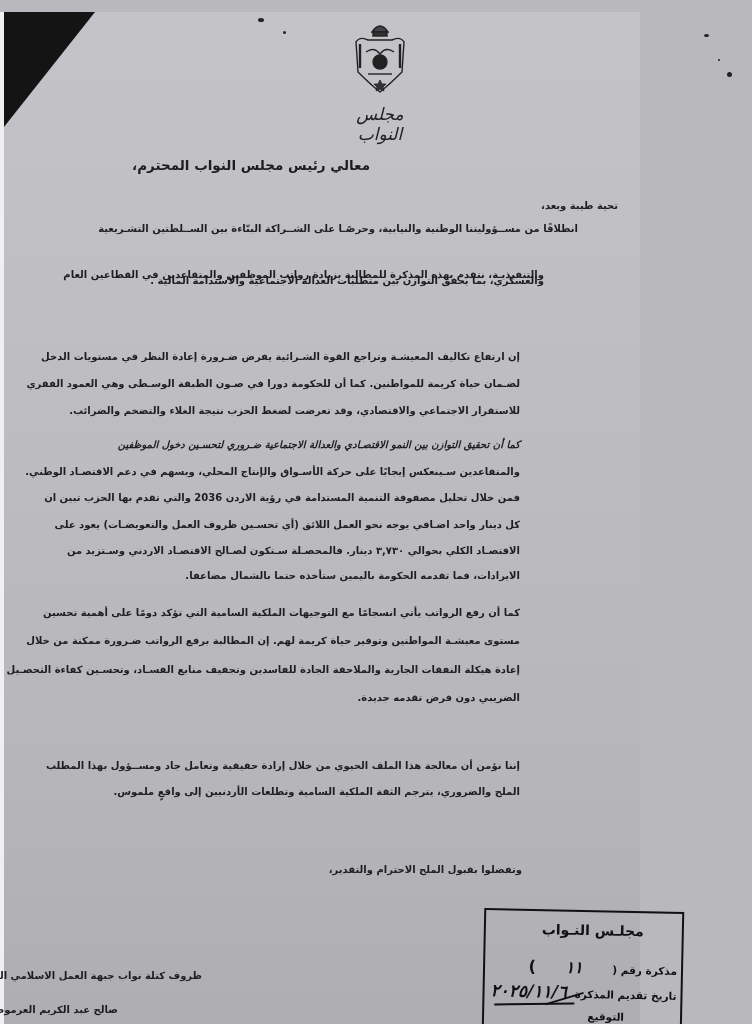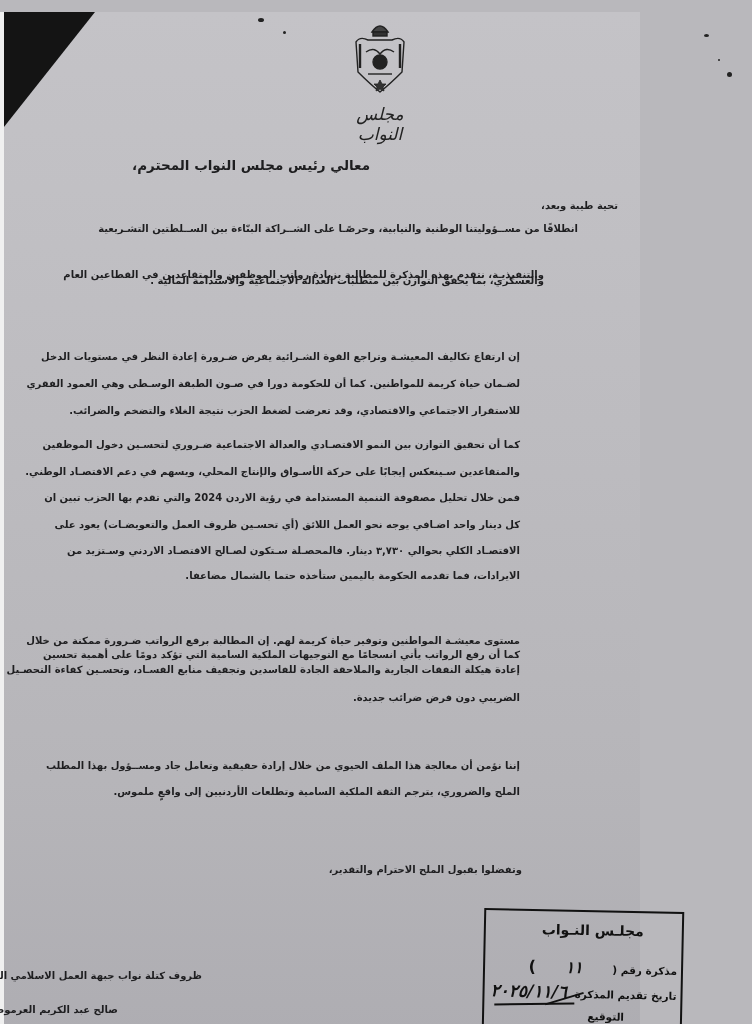--- a/index.html
+++ b/index.html
@@ -93,33 +93,33 @@
     <div class="txt" style="right:96px;top:263px;text-align:center;">والعسكري، بما يحقق التوازن بين متطلبات العدالة الاجتماعية والاستدامة المالية .</div>
   </div>
 
   <div>
     <div class="txt" style="right:120px;top:339px;">إن ارتفاع تكاليف المعيشـة وتراجع القوة الشـرائية يفرض ضـرورة إعادة النظر في مستويات الدخل</div>
     <div class="txt" style="right:120px;top:366px;">لضـمان حياة كريمة للمواطنين. كما أن للحكومة دورا في صـون الطبقة الوسـطى وهي العمود الفقري</div>
     <div class="txt" style="right:120px;top:393px;">للاستقرار الاجتماعي والاقتصادي، وقد تعرضت لضغط الحزب نتيجة الغلاء والتضخم والضرائب.</div>
   </div>
 
   <div>
-    <div class="txt" style="right:120px;top:427px;">كما أن تحقيق التوازن بين النمو الاقتصـادي والعدالة الاجتماعية ضـروري لتحسـين دخول الموظفين</div>
+    <div class="txt" style="right:120px;top:427px;font-style:italic;">كما أن تحقيق التوازن بين النمو الاقتصـادي والعدالة الاجتماعية ضـروري لتحسـين دخول الموظفين</div>
     <div class="txt" style="right:120px;top:454px;">والمتقاعدين سـينعكس إيجابًا على حركة الأسـواق والإنتاج المحلي، ويسهم في دعم الاقتصـاد الوطني.</div>
-    <div class="txt" style="right:120px;top:480px;">فمن خلال تحليل مصفوفة التنمية المستدامة   في رؤية الاردن 2024 والتي تقدم بها الحزب تبين ان</div>
+    <div class="txt" style="right:120px;top:480px;">فمن خلال تحليل مصفوفة التنمية المستدامة   في رؤية الاردن 2036 والتي تقدم بها الحزب تبين ان</div>
     <div class="txt" style="right:120px;top:507px;">كل دينار واحد اضـافي يوجه نحو العمل اللائق (أي تحسـين ظروف العمل والتعويضـات) يعود على</div>
     <div class="txt" style="right:120px;top:533px;">الاقتصـاد الكلي بحوالي ٣,٧٣٠ دينار. فالمحصـلة سـتكون لصـالح الاقتصـاد الاردني وسـتزيد من</div>
     <div class="txt" style="right:120px;top:558px;">الايرادات، فما تقدمه الحكومة باليمين ستأخذه حتما بالشمال مضاعفا.</div>
   </div>
 
   <div>
-    <div class="txt" style="right:120px;top:595px;margin-top:42px;">كما أن رفع الرواتب يأتي انسجامًا مع التوجيهات الملكية السامية التي تؤكد دومًا على أهمية تحسين</div>
+    <div class="txt" style="right:120px;top:595px;">كما أن رفع الرواتب يأتي انسجامًا مع التوجيهات الملكية السامية التي تؤكد دومًا على أهمية تحسين</div>
     <div class="txt" style="right:120px;top:623px;">مستوى معيشـة المواطنين وتوفير حياة كريمة لهم. إن المطالبة برفع الرواتب ضـرورة ممكنة من خلال</div>
     <div class="txt" style="right:120px;top:652px;">إعادة هيكلة النفقات الجارية والملاحقة الجادة للفاسدين وتجفيف منابع الفسـاد، وتحسـين كفاءة التحصـيل</div>
-    <div class="txt" style="right:120px;top:680px;">الضريبي دون فرض ضرائب جديدة.</div>
+    <div class="txt" style="right:120px;top:680px;">الضريبي دون فرض تقدمه جديدة.</div>
   </div>
 
   <div>
     <div class="txt" style="right:120px;top:748px;">إننا نؤمن أن معالجة هذا الملف الحيوي من خلال إرادة حقيقية وتعامل جاد ومســؤول بهذا المطلب</div>
     <div class="txt" style="right:120px;top:774px;">الملح والضروري، يترجم الثقة الملكية السامية وتطلعات الأردنيين إلى واقعٍ ملموس.</div>
   </div>
 
   <div class="txt" style="right:118px;top:852px;">وتفضلوا بقبول الملح الاحترام والتقدير،</div>
 
   <div class="txt" style="right:438px;top:958px;">ظروف كتلة نواب جبهة العمل الاسلامي النيابية</div>

